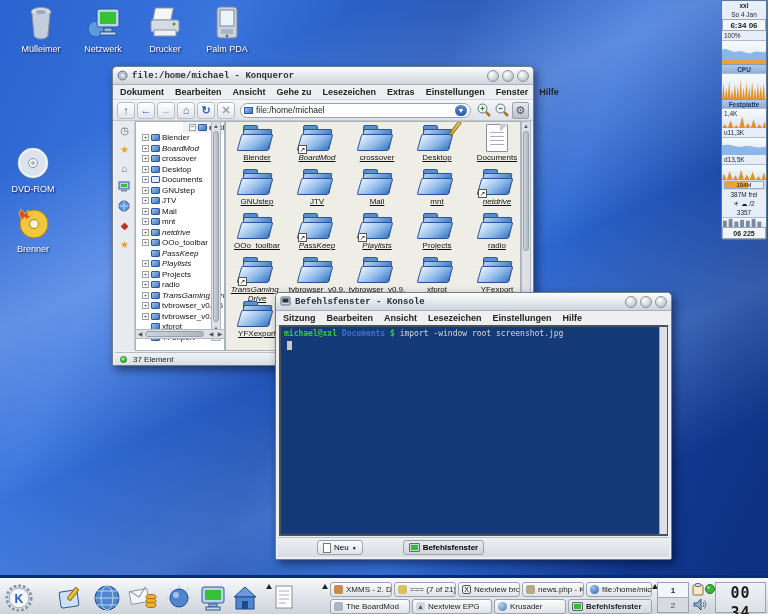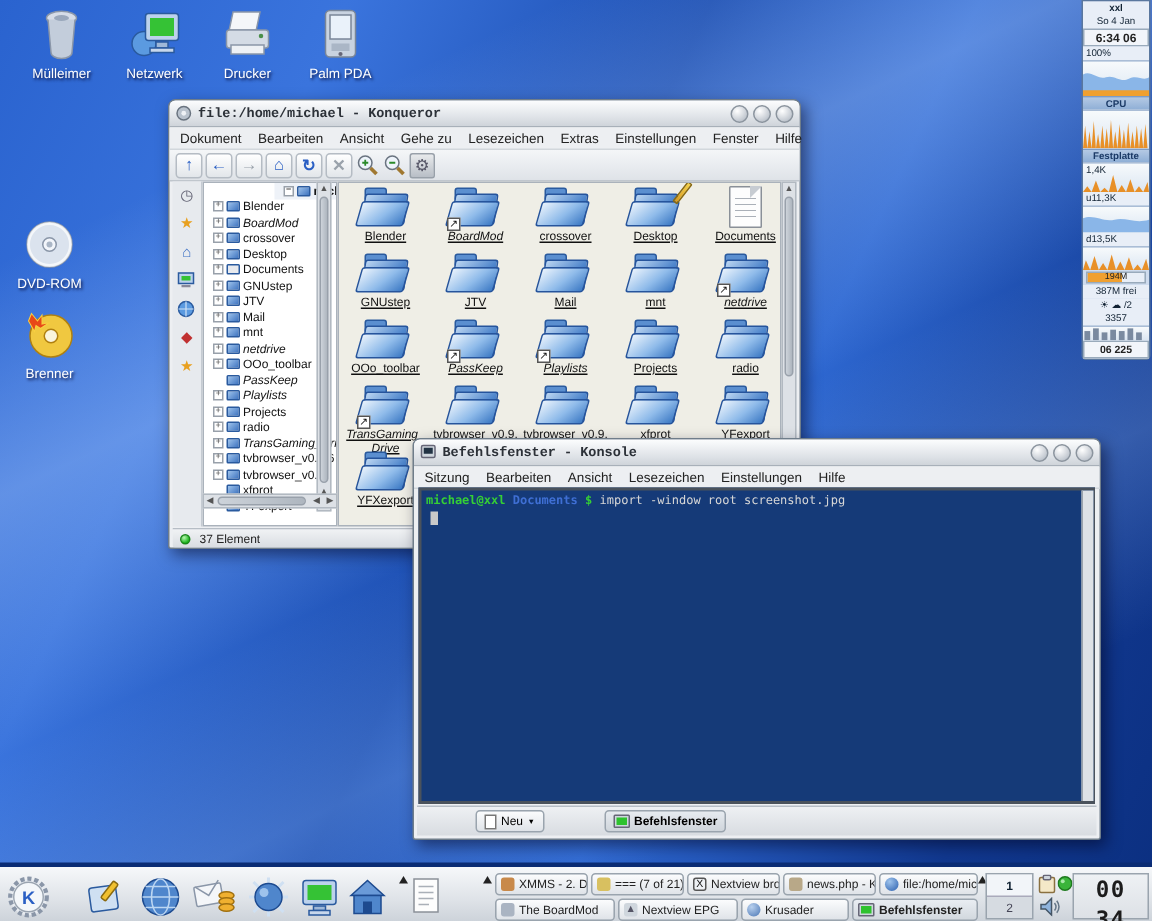--- a/index.html
+++ b/index.html
@@ -17,21 +17,21 @@
   .win { position:absolute; background:#edeff2; border:1px solid #6f7d8a; border-radius:5px 5px 2px 2px;
          box-shadow:3px 4px 10px rgba(0,0,25,.5); }
   .tbar { height:18px; background:linear-gradient(#fcfdfe,#dde1e6 70%,#cfd4da); border-bottom:1px solid #a8b0b9;
           border-radius:4px 4px 0 0; display:flex; align-items:center; padding:0 4px;font-family:Liberation Mono, monospace; }
   .tbar .ttl { flex:1; font-size:9px; font-weight:bold; color:#2c3138; margin-left:4px; white-space:nowrap; overflow:hidden; }
   .wbtn { width:12px; height:12px; border-radius:50%; background:radial-gradient(circle at 35% 30%, #ffffff, #c3c9d1 70%, #9aa3ad);
           border:1px solid #8b949e; margin-left:3px; cursor:pointer; }
   .ticon { width:11px; height:11px; display:inline-block; }
   .mbar { height:15px; display:flex; align-items:center; gap:11px; padding:0 7px; font-size:9px; color:#222;
           background:#edeff2; border-bottom:1px solid #d2d7dc; }
-  .mbar span { cursor:pointer; white-space:nowrap; }
+  .mbar span { cursor:pointer; white-space:nowrap;font-weight:bold; }
   
   .toolbar { height:21px; display:flex; align-items:center; gap:2px; padding:0 4px; background:linear-gradient(#f4f6f8,#dfe3e8); border-bottom:1px solid #c0c6cd; }
   .tbtn { width:18px; height:17px; border:1px solid #b5bcc4; border-radius:3px; background:linear-gradient(#ffffff,#e2e6ea);
           display:flex; align-items:center; justify-content:center; font-size:11px; font-weight:bold; cursor:pointer; }
   .tbtn.blue { color:#2a5fc4; } .tbtn.gray { color:#9aa2ab; }
   .locbar { flex:1; height:15px; background:#fff; border:1px solid #9aa3ad; border-radius:8px; display:flex; align-items:center;
             padding:0 3px; font-size:8.5px; color:#222; margin:0 3px; }
   .locbar .caret { margin-left:auto; width:12px; height:11px; background:linear-gradient(#5b8fd0,#2a5a9e); color:#fff; font-size:7px;
                    border-radius:6px; text-align:center; line-height:11px; }
   .mag { width:16px; height:16px; }
@@ -261,20 +261,25 @@
       <span>Fenster</span>
       <span>Hilfe</span>
     </div>
     <div class="toolbar">
       <span class="tbtn blue">↑</span>
       <span class="tbtn blue">←</span>
       <span class="tbtn gray">→</span>
       <span class="tbtn blue">⌂</span>
       <span class="tbtn blue">↻</span>
       <span class="tbtn gray">✕</span>
+      <span class="locbar">
+        <span class="ticon" style="width:9px;height:7px;background:linear-gradient(135deg,#9ec3ec,#3f74c0);border:1px solid #2a5a9e;margin-right:3px"></span>
+        <span>file:/home/michael</span>
+        <span class="caret">▼</span>
+      </span>
       <span class="mag">
         <svg width="16" height="16" viewBox="0 0 16 16">
             <circle cx="6.5" cy="6.5" r="4.5" fill="#eef4fb" stroke="#6a7480"></circle>
             <line x1="10" y1="10" x2="14" y2="14" stroke="#a07830" stroke-width="2.5"></line>
             <path d="M4.5 6.5 h4 M6.5 4.5 v4" stroke="#2a8a2a" stroke-width="1.2"></path>
           </svg>
       </span>
       <span class="mag">
         <svg width="16" height="16" viewBox="0 0 16 16">
             <circle cx="6.5" cy="6.5" r="4.5" fill="#eef4fb" stroke="#6a7480"></circle>
@@ -609,21 +614,21 @@
       <div class="thumb" style="top:9px;height:120px"></div>
       <div class="sarrow" style="bottom:0">▼</div>
     </div>
 
     <div class="statusbar">
       <span class="led"></span>
       <span>37 Element</span>
     </div>
   </div>
 
-  <div class="win" style="left:275px;top:292px;width:459px;height:268px">
+  <div class="win" style="left:275px;top:292px;width:397px;height:268px">
     <div class="tbar">
       <span class="ticon">
         <svg width="11" height="11" viewBox="0 0 11 11">
             <rect x="1" y="1" width="9" height="8" rx="1" fill="#cfd6dd" stroke="#667"></rect>
             <rect x="2.5" y="2.5" width="6" height="4" fill="#234"></rect>
           </svg>
       </span>
       <span class="ttl">Befehlsfenster - Konsole</span>
       <span class="wbtn"></span>
       <span class="wbtn"></span>

